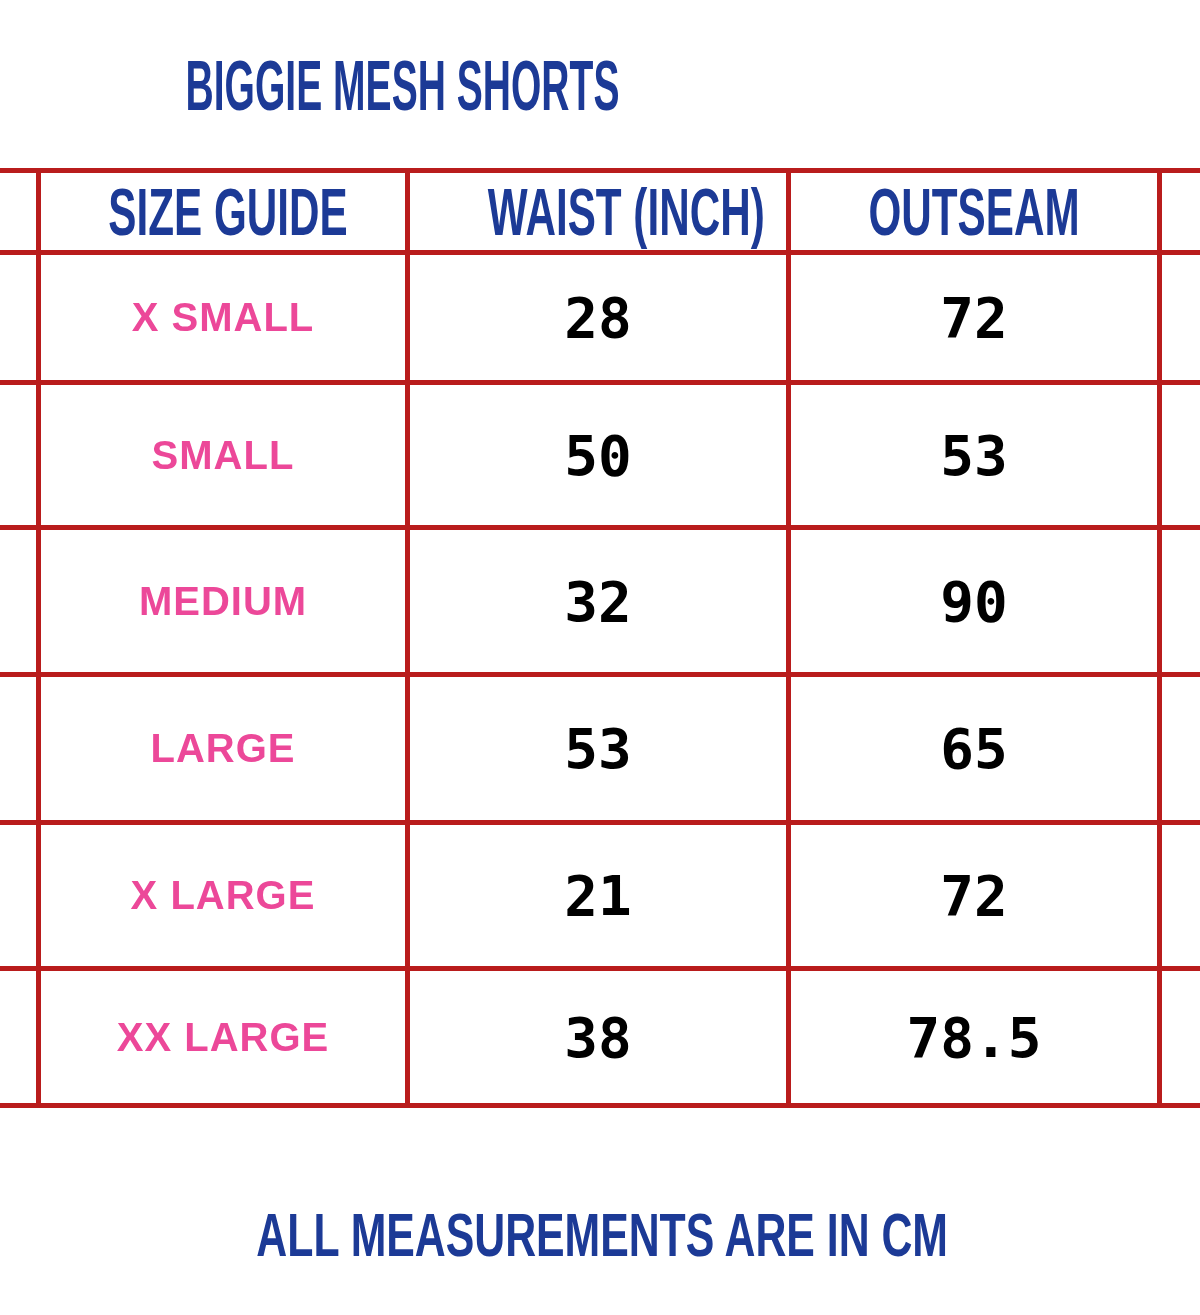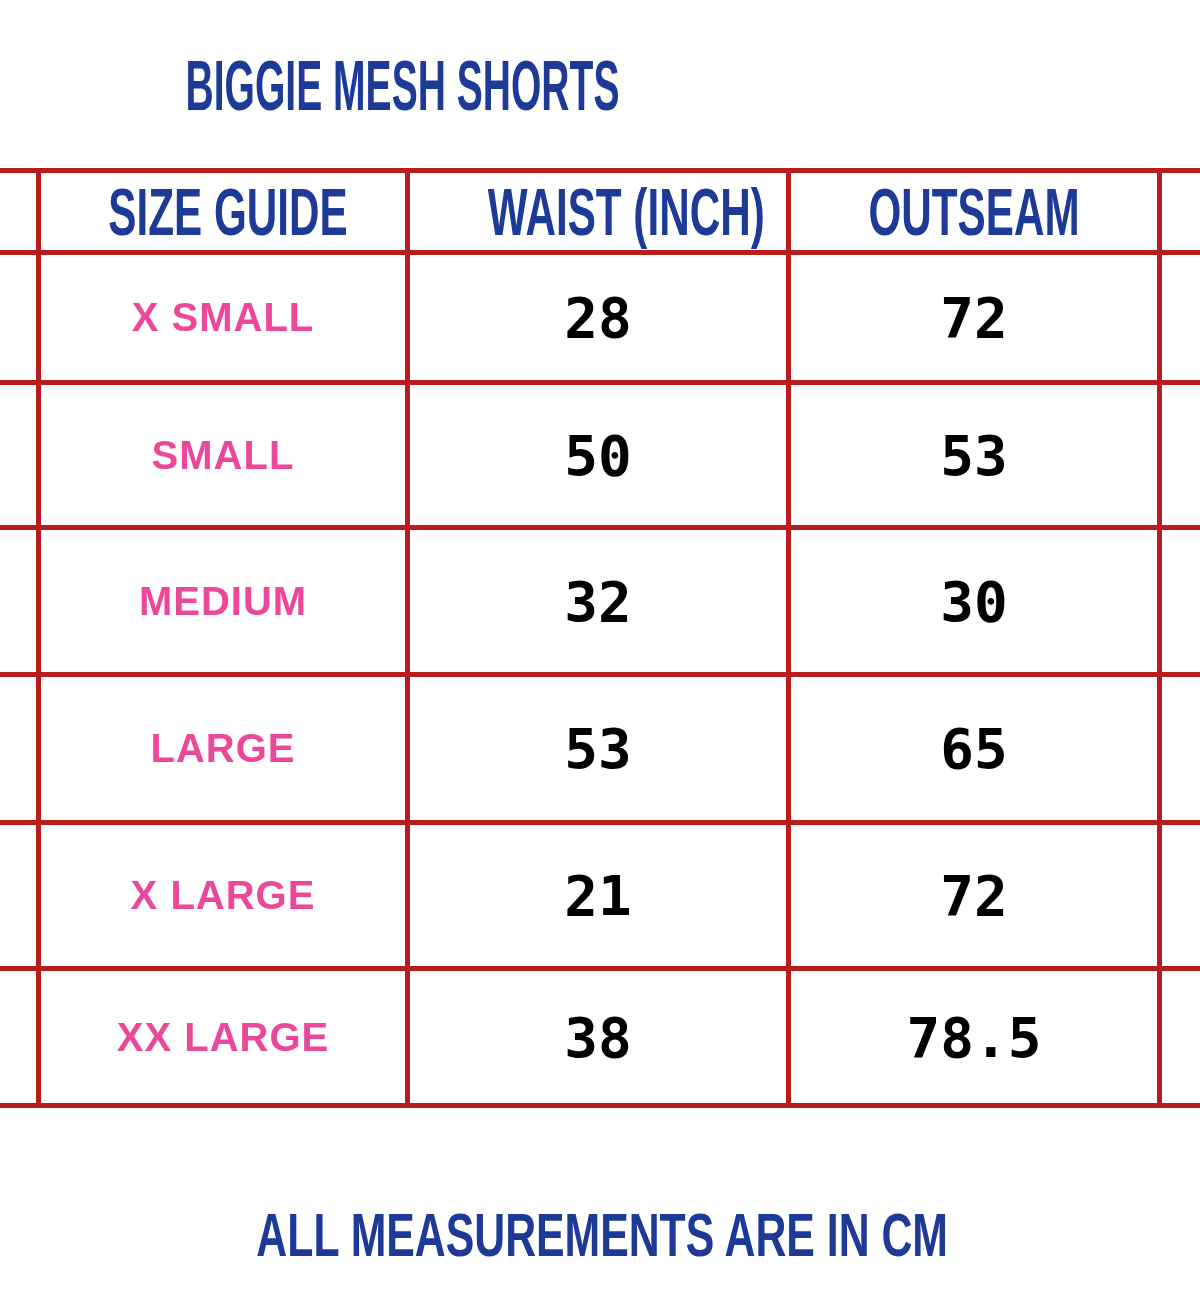--- a/index.html
+++ b/index.html
@@ -128,21 +128,21 @@
         <td class="size-name">SMALL</td>
         <td class="measure">50</td>
         <td class="measure">53</td>
         <td></td>
       </tr>
 
       <tr style="height:147px">
         <td></td>
         <td class="size-name">MEDIUM</td>
         <td class="measure">32</td>
-        <td class="measure">30</td>
+        <td class="measure">90</td>
         <td></td>
       </tr>
 
       <tr style="height:148px">
         <td></td>
         <td class="size-name">LARGE</td>
         <td class="measure">53</td>
         <td class="measure">65</td>
         <td></td>
       </tr>

